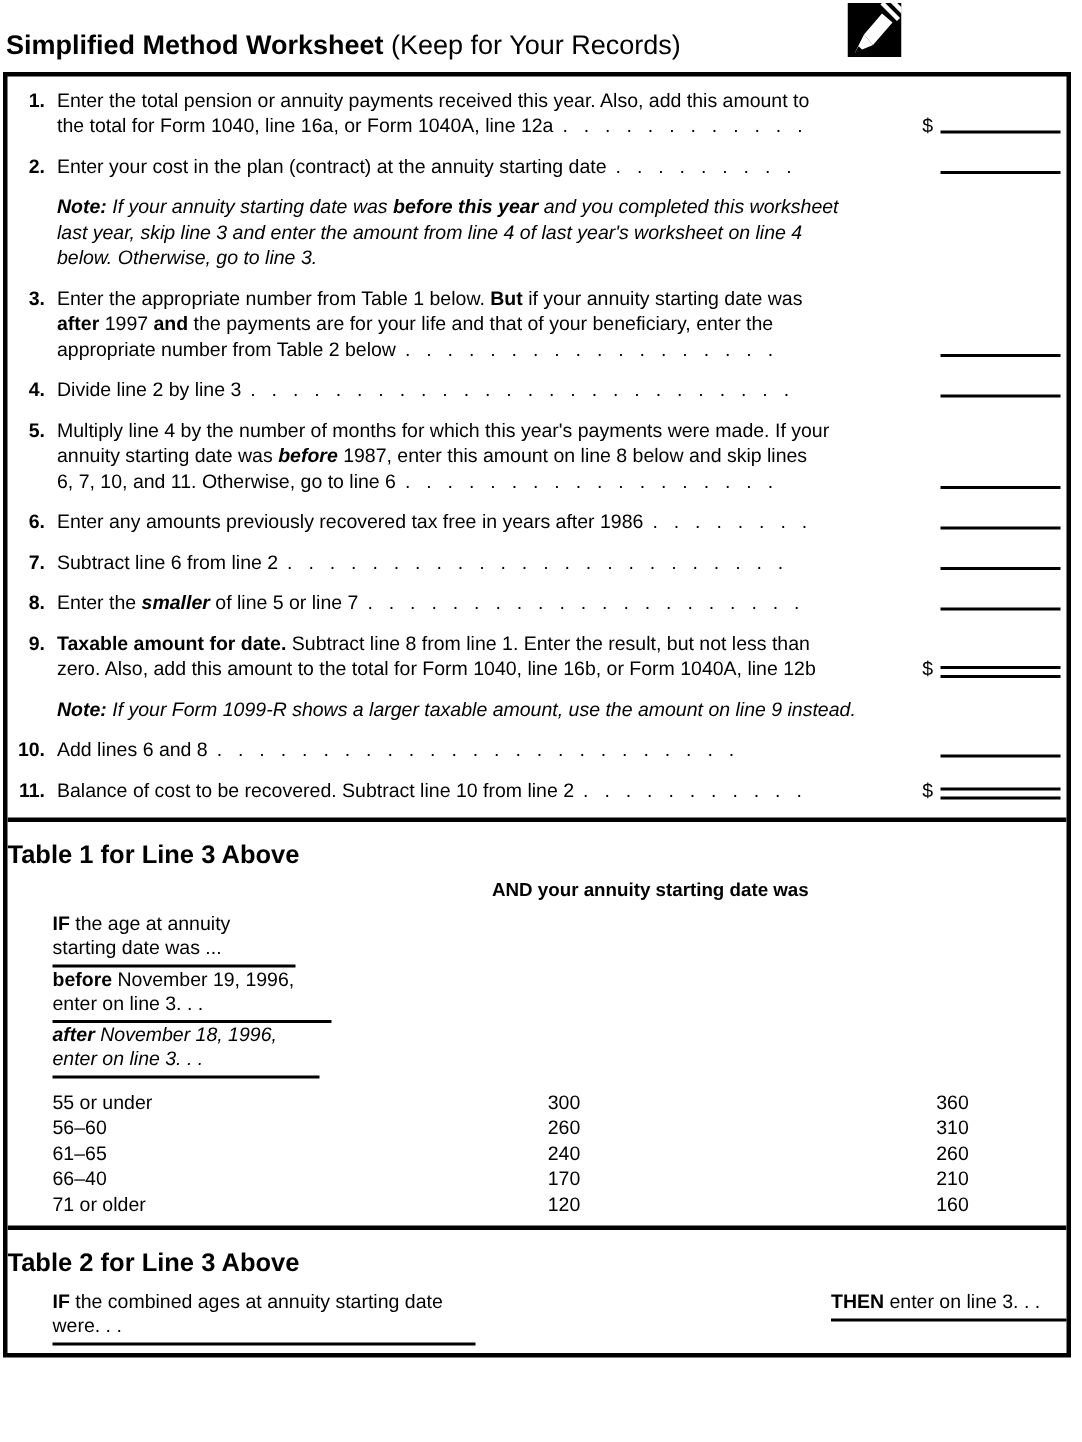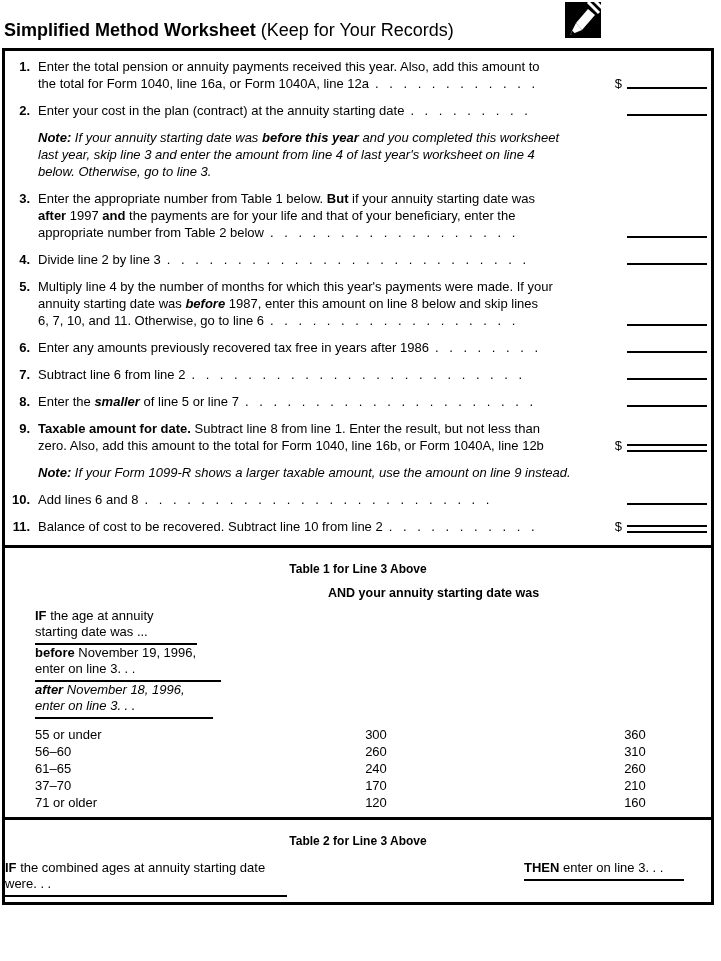--- a/index.html
+++ b/index.html
@@ -16,34 +16,34 @@
   }
   .wrow{display:flex;margin-bottom:10px;padding-right:4px;}
   .wnum{width:25px;text-align:right;font-weight:bold;flex:none;line-height:17px;}
   .wbody{flex:1;margin-left:8px;line-height:17px;}
   .wans{width:92px;flex:none;display:flex;align-items:flex-end;justify-content:flex-end;gap:5px;}
   .dollar{line-height:16px;}
   .rule{width:80px;border-bottom:2px solid #000;margin-bottom:3px;flex:none;}
   .rule.double{border-top:2px solid #000;height:4px;margin-bottom:2px;}
   .dots{margin-left:6px;word-spacing:7px;}
   .divider{height:3px;background:#000;margin-top:6px;}
-  .ttitle{text-align:center;font-weight:bold;font-size:12px;margin-top:13px;line-height:17px;}
+  .ttitle{font-weight:bold;font-size:17px;margin-top:13px;line-height:17px;}
   .tsub{font-weight:bold;font-size:12.5px;margin-top:8px;margin-left:323px;line-height:15px;}
   .ul{display:inline-block;border-bottom:2px solid #000;padding-bottom:3px;line-height:16px;}
   .t1head{display:flex;padding-left:30px;margin-top:7px;flex-direction:column;}
   .t1hc{flex:none;}
   .w0{width:228px;}.w1{width:242px;}.w2{flex:1;font-style:italic;}
   .ul0{width:162px;}.ul1{width:186px;}.ul2{width:178px;}
   #t1rows{margin-top:7px;}
   .t1row{display:flex;padding-left:30px;line-height:17px;gap:20px;}
   .t1c{flex:none;}
   .t1c.c0{width:228px;}
   .t1c.c1{width:186px;text-align:center;}
   .t1c.c2{width:180px;margin-left:56px;text-align:center;}
-  .t2head{display:flex;margin-top:10px;}
+  .t2head{display:flex;padding-left:30px;margin-top:10px;}
   .t2hc{flex:none;}
   .t2hc.h0{width:519px;}
   .ulA{width:282px;}.ulB{width:160px;}
   #t2rows{margin-top:6px;}
   .t2row{display:flex;padding-left:30px;line-height:17px;}
   .t2c{flex:none;}
   .t2c.c0{width:519px;}
   .t2c.c1{width:90px;text-align:center;}
 </style>
 </head>
@@ -181,21 +181,21 @@
           <div class="t1c c0">56–60</div>
           <div class="t1c c1">260</div>
           <div class="t1c c2">310</div>
         </div>
         <div class="t1row">
           <div class="t1c c0">61–65</div>
           <div class="t1c c1">240</div>
           <div class="t1c c2">260</div>
         </div>
         <div class="t1row">
-          <div class="t1c c0">37–70</div>
+          <div class="t1c c0">66–40</div>
           <div class="t1c c1">170</div>
           <div class="t1c c2">210</div>
         </div>
         <div class="t1row">
           <div class="t1c c0">71 or older</div>
           <div class="t1c c1">120</div>
           <div class="t1c c2">160</div>
         </div>
       </div>
 

